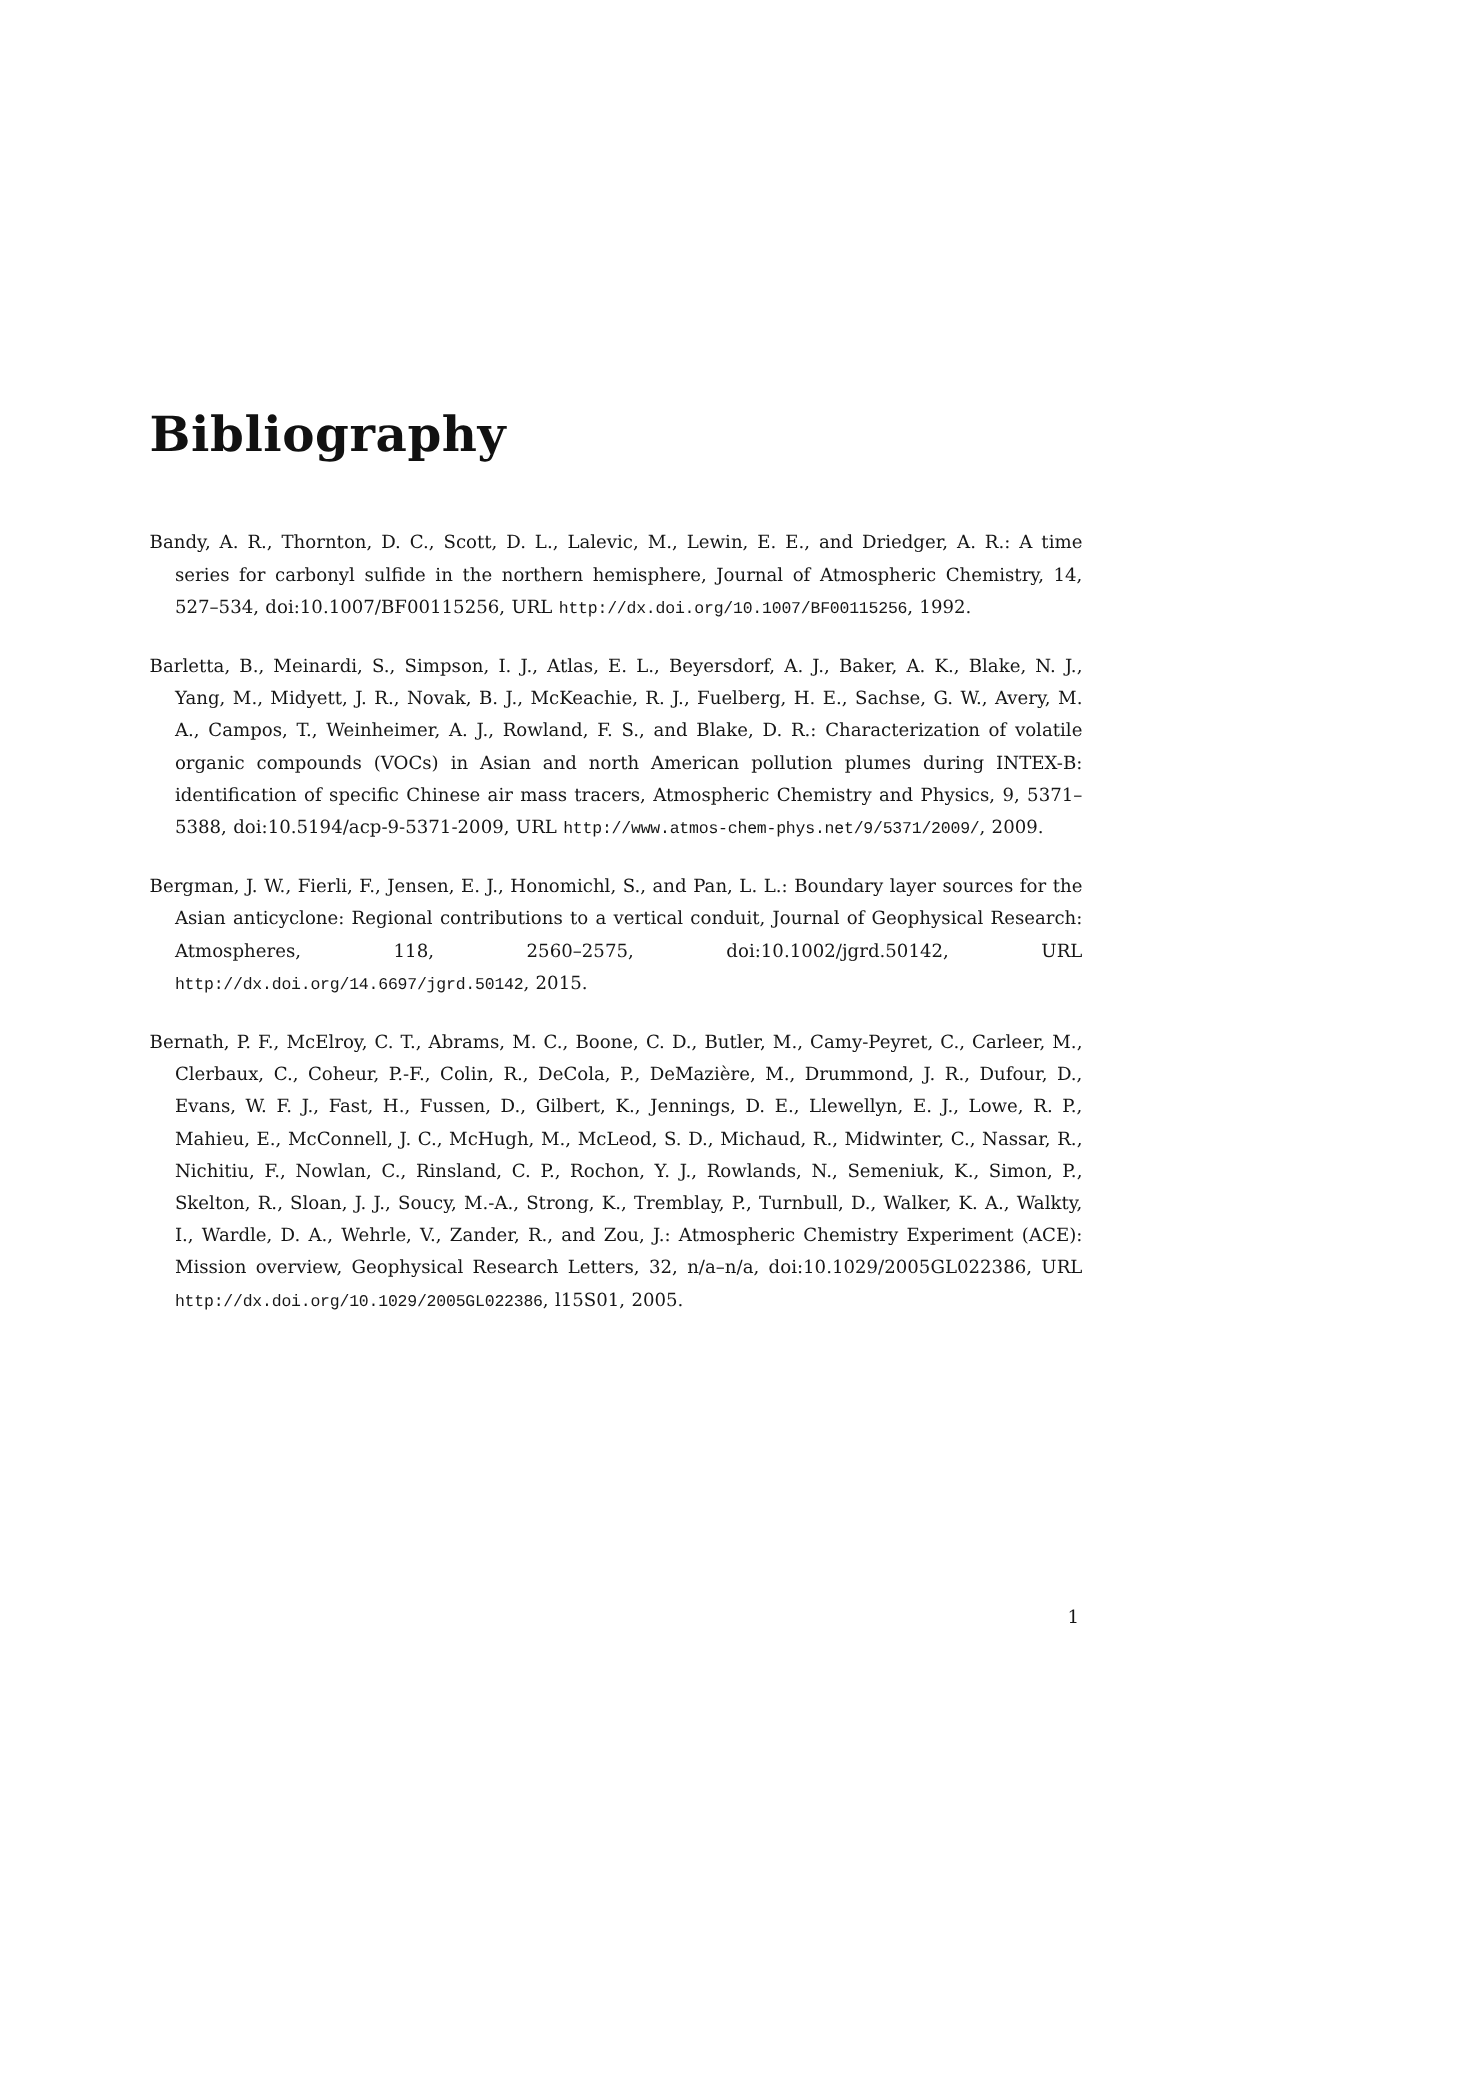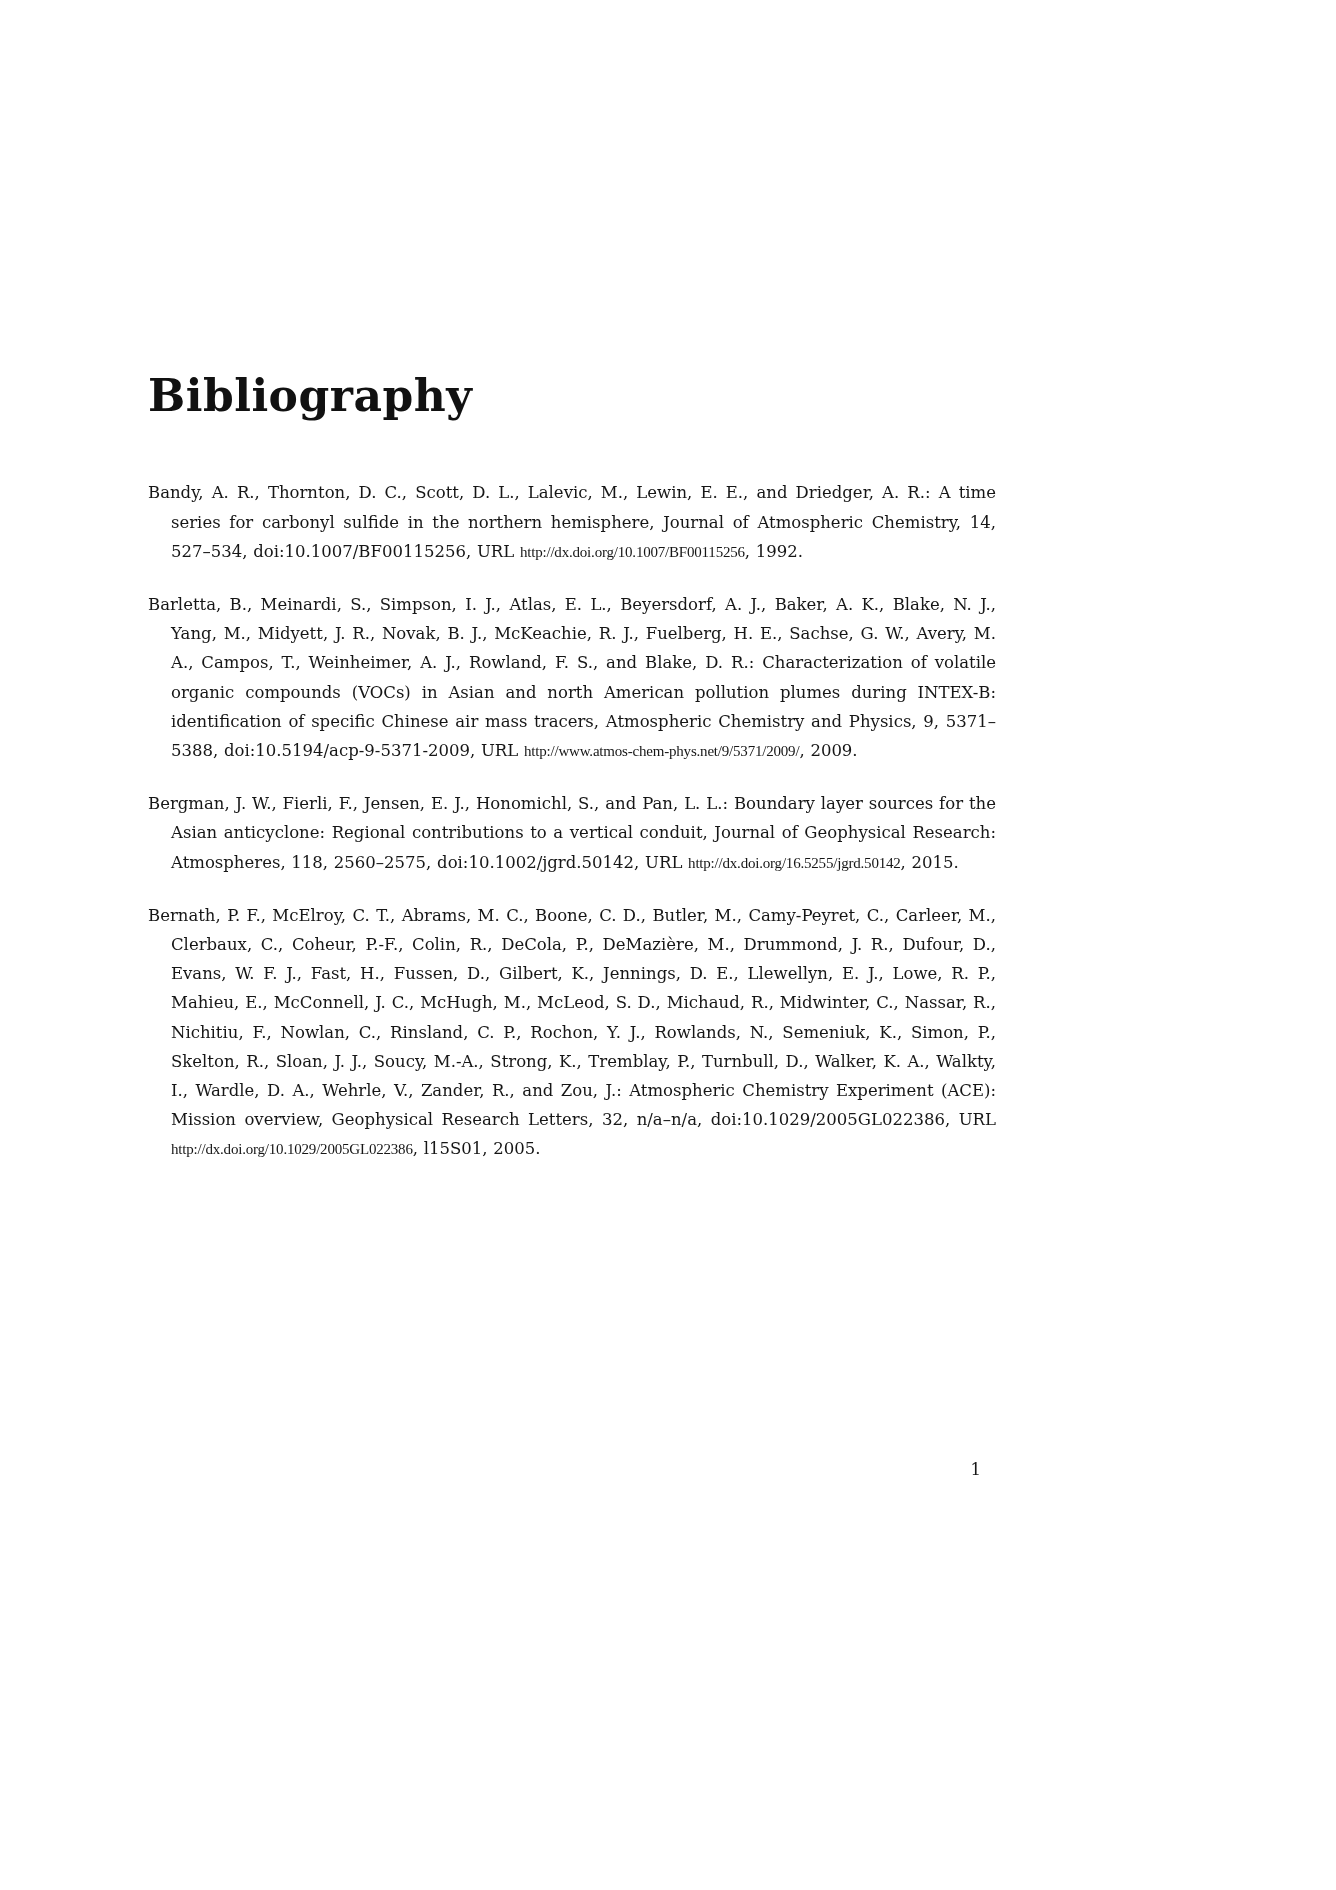--- a/index.html
+++ b/index.html
@@ -11,21 +11,21 @@
     position: relative;
     width: 1336px;
     height: 1890px;
     background: #ffffff;
     color: #161616;
     font-family: "DejaVu Serif", serif;
     overflow: hidden;
   }
   .content {
     position: absolute;
-    left: 148px;
+    left: 136px;
     top: 0;
     width: 848px;
   }
   h1.doc-title {
     font-family: "DejaVu Serif", serif;
     font-weight: bold;
     font-size: 44px;
     line-height: 1.1;
     margin: 372px 0 0 0;
     letter-spacing: 0.5px;
@@ -38,21 +38,21 @@
     font-size: 16.5px;
     line-height: 29.2px;
     text-align: justify;
     padding-left: 23px;
     text-indent: -23px;
     margin: 0 0 23px 0;
     color: #161616;
     word-spacing: 0.5px;
   }
   .mono {
-    font-family: Liberation Serif, serif;
+    font-family: Liberation Mono, monospace;
     font-size: 15px;
     letter-spacing: -0.2px;
   }
   .page-number {
     position: absolute;
     top: 1460px;
     left: 133px;
     width: 848px;
     text-align: right;
     font-size: 16.5px;
@@ -61,18 +61,18 @@
 </style>
 </head>
 <body>
 
 <div class="page">
   <div class="content">
     <h1 class="doc-title">Bibliography</h1>
     <div class="entries">
         <p class="entry"><span>Bandy, A. R., Thornton, D. C., Scott, D. L., Lalevic, M., Lewin, E. E., and Driedger, A. R.: A time series for carbonyl sulfide in the northern hemisphere, Journal of Atmospheric Chemistry, 14, 527–534, doi:10.1007/BF00115256, URL </span><span class="mono">http://dx.doi.org/10.1007/BF00115256</span><span>, 1992.</span></p>
         <p class="entry"><span>Barletta, B., Meinardi, S., Simpson, I. J., Atlas, E. L., Beyersdorf, A. J., Baker, A. K., Blake, N. J., Yang, M., Midyett, J. R., Novak, B. J., McKeachie, R. J., Fuelberg, H. E., Sachse, G. W., Avery, M. A., Campos, T., Weinheimer, A. J., Rowland, F. S., and Blake, D. R.: Characterization of volatile organic compounds (VOCs) in Asian and north American pollution plumes during INTEX-B: identification of specific Chinese air mass tracers, Atmospheric Chemistry and Physics, 9, 5371–5388, doi:10.5194/acp-9-5371-2009, URL </span><span class="mono">http://www.atmos-chem-phys.net/9/5371/2009/</span><span>, 2009.</span></p>
-        <p class="entry"><span>Bergman, J. W., Fierli, F., Jensen, E. J., Honomichl, S., and Pan, L. L.: Boundary layer sources for the Asian anticyclone: Regional contributions to a vertical conduit, Journal of Geophysical Research: Atmospheres, 118, 2560–2575, doi:10.1002/jgrd.50142, URL </span><span class="mono">http://dx.doi.org/16.5255/jgrd.50142</span><span>, 2015.</span></p>
+        <p class="entry"><span>Bergman, J. W., Fierli, F., Jensen, E. J., Honomichl, S., and Pan, L. L.: Boundary layer sources for the Asian anticyclone: Regional contributions to a vertical conduit, Journal of Geophysical Research: Atmospheres, 118, 2560–2575, doi:10.1002/jgrd.50142, URL </span><span class="mono">http://dx.doi.org/14.6697/jgrd.50142</span><span>, 2015.</span></p>
         <p class="entry"><span>Bernath, P. F., McElroy, C. T., Abrams, M. C., Boone, C. D., Butler, M., Camy-Peyret, C., Carleer, M., Clerbaux, C., Coheur, P.-F., Colin, R., DeCola, P., DeMazière, M., Drummond, J. R., Dufour, D., Evans, W. F. J., Fast, H., Fussen, D., Gilbert, K., Jennings, D. E., Llewellyn, E. J., Lowe, R. P., Mahieu, E., McConnell, J. C., McHugh, M., McLeod, S. D., Michaud, R., Midwinter, C., Nassar, R., Nichitiu, F., Nowlan, C., Rinsland, C. P., Rochon, Y. J., Rowlands, N., Semeniuk, K., Simon, P., Skelton, R., Sloan, J. J., Soucy, M.-A., Strong, K., Tremblay, P., Turnbull, D., Walker, K. A., Walkty, I., Wardle, D. A., Wehrle, V., Zander, R., and Zou, J.: Atmospheric Chemistry Experiment (ACE): Mission overview, Geophysical Research Letters, 32, n/a–n/a, doi:10.1029/2005GL022386, URL </span><span class="mono">http://dx.doi.org/10.1029/2005GL022386</span><span>, l15S01, 2005.</span></p>
       </div>
   </div>
   <div class="page-number">1</div>
 </div>
 
 </body></html>

